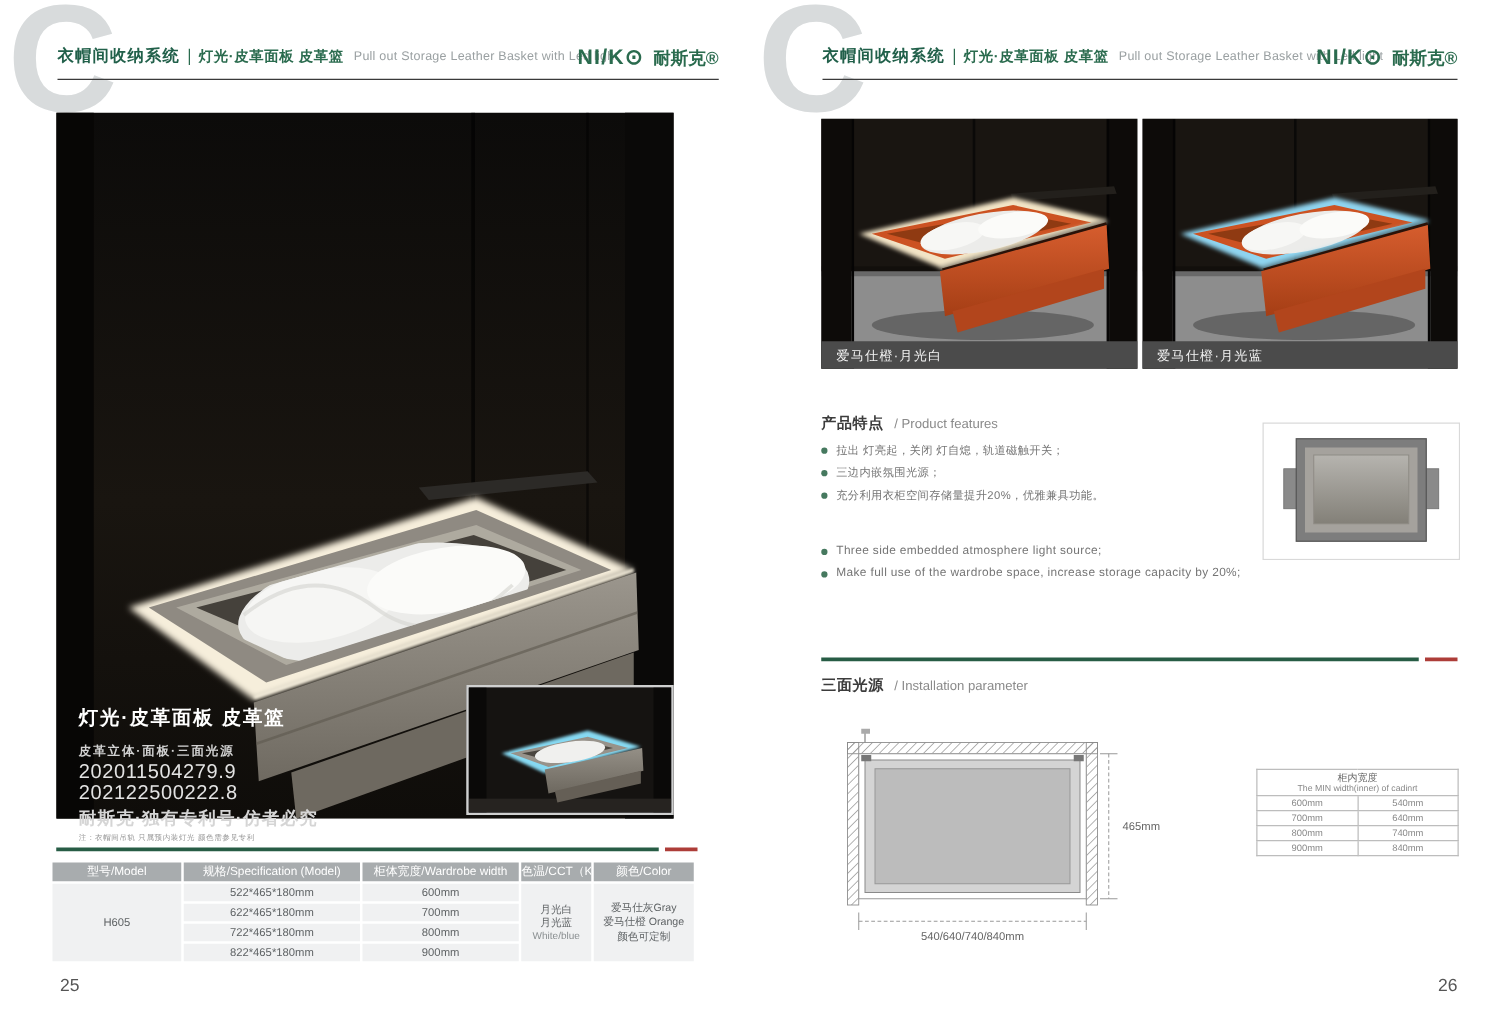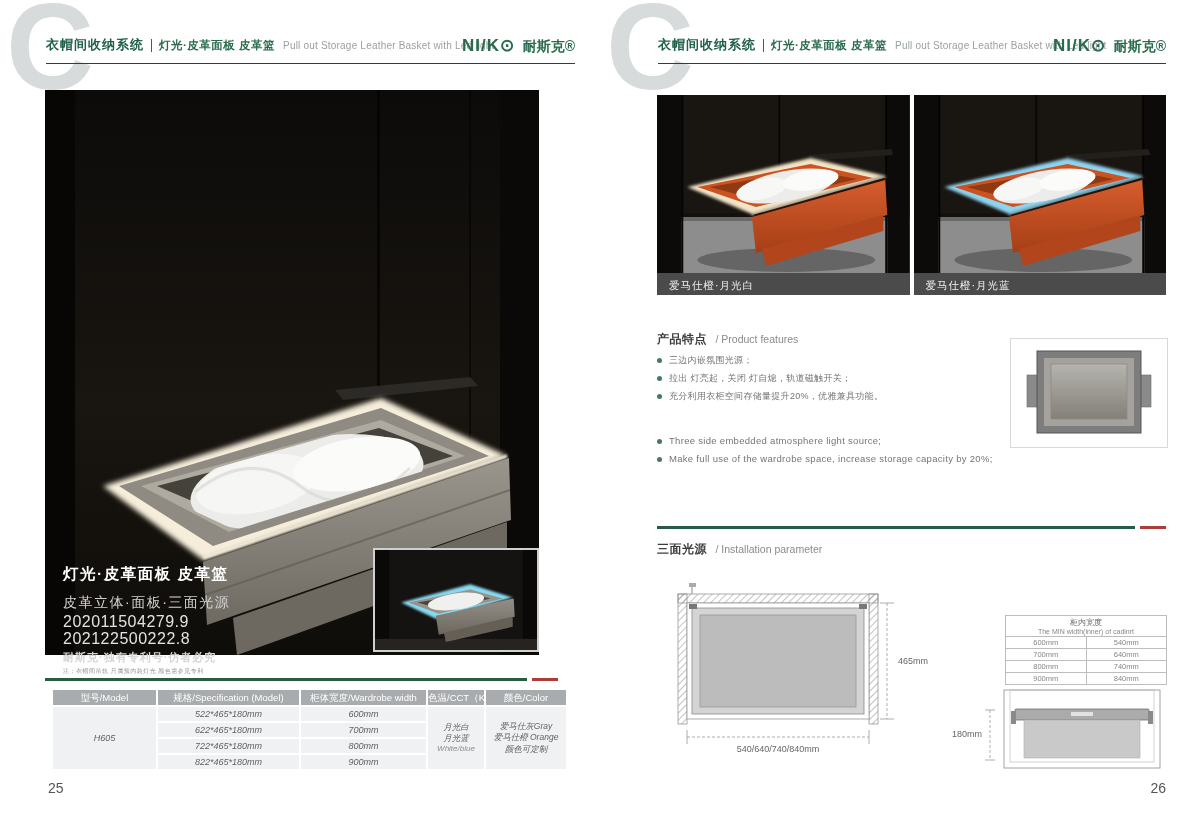--- a/index.html
+++ b/index.html
@@ -28,42 +28,42 @@
   .logo{position:absolute;right:0;top:1px;color:#2a6b4e;white-space:nowrap;}
   .logo-en{font-weight:800;font-size:17px;letter-spacing:1px;}
   .logo-cn{font-weight:800;font-size:14px;margin-left:3px;}
   .hdr-rule{position:absolute;left:0;right:0;top:29px;height:1px;background:#3a3a3a;}
 
   
   .main-photo{position:absolute;left:45px;top:90px;width:494px;height:565px;margin:0;z-index:1;}
   .main-photo svg{position:absolute;left:0;top:0;width:100%;height:100%;}
   .overlay{position:absolute;left:18px;top:474px;color:#fff;z-index:3;}
   .ov-title{font-size:15.5px;font-weight:700;letter-spacing:1.5px;margin-bottom:9px;}
-  .ov-sub{font-size:14px;font-weight:400;color:#d2d2d2;letter-spacing:1.5px;margin-bottom:2px;}
+  .ov-sub{font-size:10px;font-weight:700;color:#d2d2d2;letter-spacing:1.5px;margin-bottom:2px;}
   .ov-pat{font-size:16px;color:#e3e3e3;letter-spacing:0.5px;line-height:1.04;}
-  .ov-patline{font-size:11px;font-weight:700;color:#d5d5d5;letter-spacing:1px;margin-top:3px;}
+  .ov-patline{font-size:14px;font-weight:700;color:#d5d5d5;letter-spacing:1px;margin-top:3px;}
   .ov-fine{font-size:6px;color:#969696;letter-spacing:0.5px;margin-top:2px;}
   .inset{position:absolute;left:328px;top:458px;width:162px;height:100px;
     border:2px solid #cfd0d0;z-index:4;background:#141210;}
   .inset svg{display:block;width:100%;height:100%;}
 
   
   .rule{position:absolute;height:3px;display:flex;z-index:1;}
   .rule .g{flex:1;background:#275c45;}
   .rule .r{width:26px;background:#ad3d38;margin-left:5px;}
   #rule-left{left:45px;top:678px;width:513px;}
   #rule-right{left:57px;top:526px;width:509px;}
 
   
-  .spec-table{position:absolute;left:53px;top:690px;width:513px;z-index:1;}
+  .spec-table{position:absolute;left:42px;top:690px;width:513px;z-index:1;}
   .st-head,.st-body{display:grid;grid-template-columns:103px 141px 125px 56px 80px;gap:2px;}
   .st-head div{background:#a8acae;color:#fff;font-size:9.5px;height:15px;line-height:15px;text-align:center;
     white-space:nowrap;overflow:hidden;}
   .st-body{margin-top:2px;grid-auto-rows:14px;font-size:9px;color:#5f6365;}
-  .st-body .c{background:#f0f1f2;display:flex;align-items:center;justify-content:center;text-align:center;font-style:italic;}
+  .st-body .c{background:#f0f1f2;display:flex;align-items:center;justify-content:center;text-align:center;}
   .st-body .multi{flex-direction:column;line-height:1.3;font-size:8.5px;}
   .st-body .multi .en{color:#8a8f91;font-size:8px;}
 
   .pagenum{position:absolute;font-size:14px;color:#555;z-index:2;}
   #pn-left{left:48px;top:780px;} #pn-right{right:34px;top:780px;}
 
   
   .photo-row{position:absolute;left:57px;top:95px;width:509px;height:200px;display:flex;gap:4px;z-index:1;}
   .rp{position:relative;flex:1;margin:0;overflow:hidden;background:#171513;}
   .rp svg{position:absolute;left:0;top:0;width:100%;height:100%;}
@@ -327,25 +327,25 @@
   </div>
 
   <div class="feat-title">
     <span class="ft-cn">产品特点</span>
     <span class="ft-en">/ Product features</span>
   </div>
 
   <div class="bullets" id="bullets-cn">
     <div class="bullet">
       <span class="dot"></span>
-      <span class="txt">三边内嵌氛围光源；</span>
+      <span class="txt">拉出 灯亮起，关闭 灯自熄，轨道磁触开关；</span>
     </div>
     <div class="bullet">
       <span class="dot"></span>
-      <span class="txt">拉出 灯亮起，关闭 灯自熄，轨道磁触开关；</span>
+      <span class="txt">三边内嵌氛围光源；</span>
     </div>
     <div class="bullet">
       <span class="dot"></span>
       <span class="txt">充分利用衣柜空间存储量提升20%，优雅兼具功能。</span>
     </div>
   </div>
 
   <div class="bullets" id="bullets-en">
     <div class="bullet">
       <span class="dot"></span>
@@ -434,30 +434,15 @@
         <td>800mm</td>
         <td>740mm</td>
       </tr>
       <tr>
         <td>900mm</td>
         <td>840mm</td>
       </tr>
     </tbody>
   </table>
 
-  <div class="frontview">
-    <svg viewBox="0 0 214 86">
-      <text x="0" y="51" font-size="9" fill="#666">180mm</text>
-      <line x1="38" y1="24" x2="38" y2="74" stroke="#999" stroke-width="0.8" stroke-dasharray="3 2"></line>
-      <line x1="33" y1="24" x2="43" y2="24" stroke="#999" stroke-width="0.8"></line>
-      <line x1="33" y1="74" x2="43" y2="74" stroke="#999" stroke-width="0.8"></line>
-      <rect x="52" y="4" width="156" height="78" fill="#fff" stroke="#9a9a9a" stroke-width="0.9"></rect>
-      <rect x="58" y="4" width="144" height="72" fill="none" stroke="#b5b5b5" stroke-width="0.6"></rect>
-      <rect x="63" y="23" width="134" height="11" rx="1" fill="#ababab" stroke="#6e6e6e" stroke-width="0.8"></rect>
-      <rect x="119" y="26" width="22" height="4" fill="#e8e8e8" opacity="0.9"></rect>
-      <rect x="59" y="25" width="5" height="13" fill="#8a8a8a"></rect>
-      <rect x="196" y="25" width="5" height="13" fill="#8a8a8a"></rect>
-      <rect x="72" y="34" width="116" height="38" fill="#c9c9c9" stroke="#b0b0b0" stroke-width="0.6"></rect>
-    </svg>
-  </div>
 
   <div class="pagenum" id="pn-right">26</div>
 </section>
 
 </body></html>

